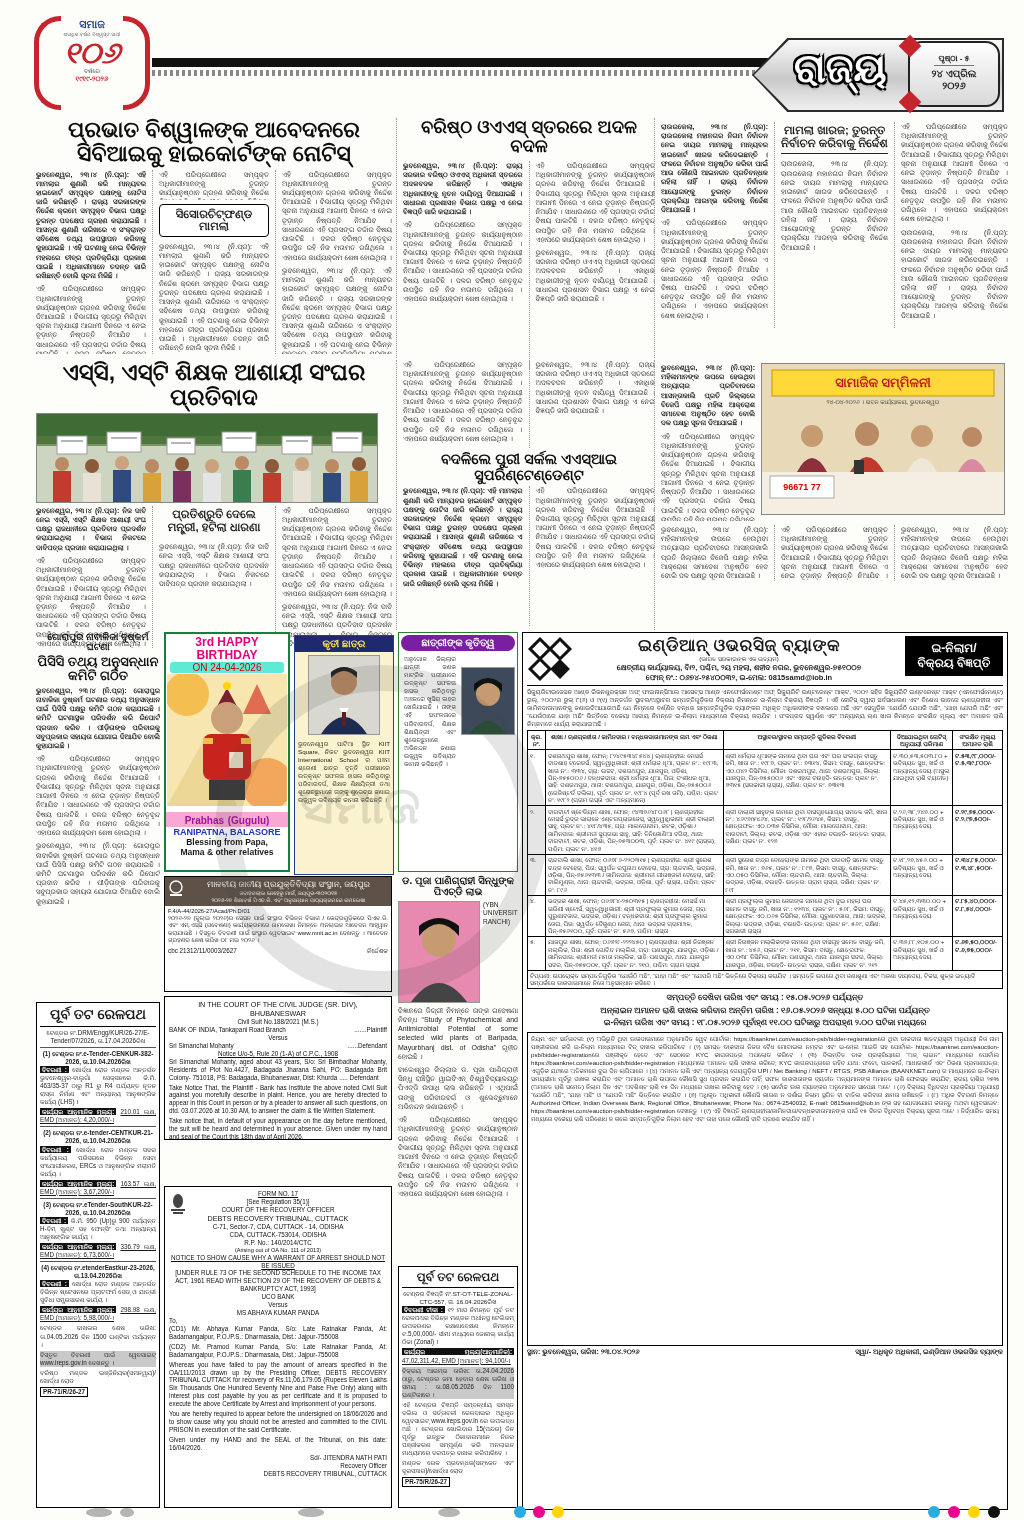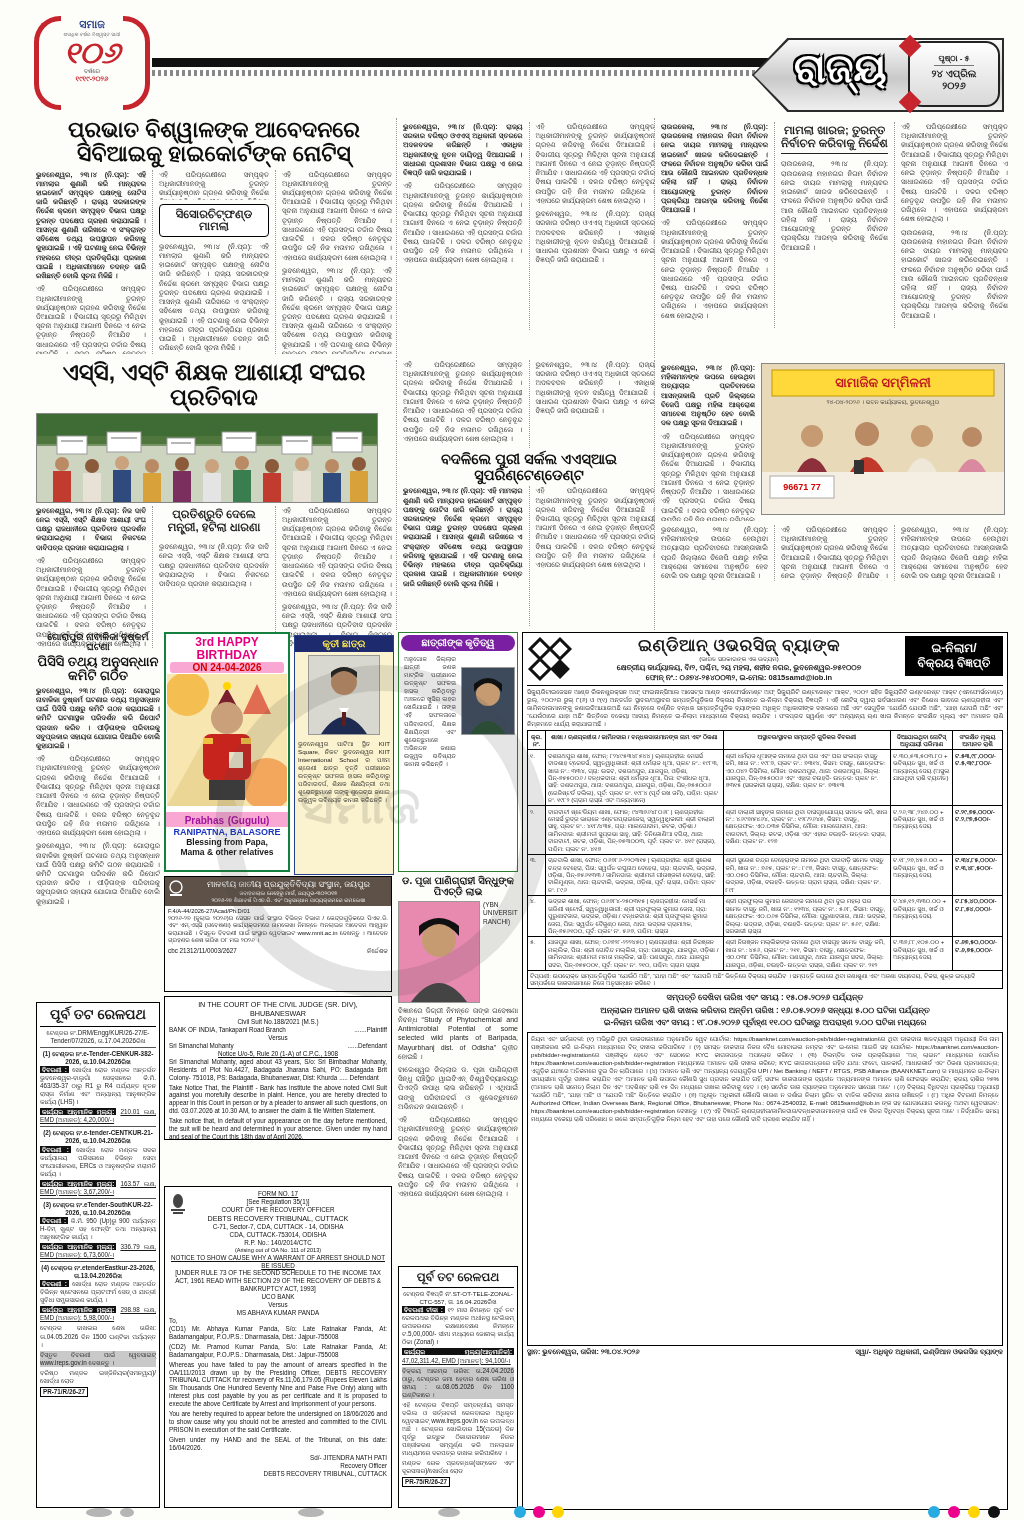--- a/index.html
+++ b/index.html
@@ -66,21 +66,21 @@
      overflow:hidden;box-sizing:border-box;}
   .tender-title{font-weight:bold;text-align:center;font-size:14px;padding:1px 0 2px;border-bottom:1.4px solid #000;margin-bottom:2px;}
   .t-no{font-weight:bold;text-align:center;border-top:1px solid #555;padding-top:2px;margin-top:2px;}
   .chip{background:#111;color:#fff;font-weight:bold;padding:0 2px;}
   .grey-hl{background:#c9c9c9;}
   .tender-box p{margin:0 0 2px;text-align:justify;}
 
   
   .ad-bday{border:2px solid #15803d;background:#fff;text-align:center;box-sizing:border-box;overflow:hidden;}
   .bd-l1{color:#e6007e;font-weight:bold;font-size:12px;line-height:1.05;padding-top:2px;}
-  .bd-l2{color:#d40000;font-weight:bold;font-size:10px;background:#f9a8d4;margin:1px 4px;border-radius:3px;}
+  .bd-l2{color:#d40000;font-weight:normal;font-size:10px;background:#5eead4;margin:1px 4px;border-radius:3px;}
   .bd-name{font-size:13px;font-weight:bold;color:#e02020;background:#f9a8d4;margin-top:2px;}
   .bd-name span{color:#a0159b;font-size:10px;}
   .bd-place{color:#1a35c0;font-weight:bold;font-size:9px;}
   .bd-bless{font-size:8.5px;font-weight:bold;line-height:1.15;padding:1px 2px 3px;}
   .ad-boy{border:1.4px solid #27408b;background:#fbf3cf;box-sizing:border-box;overflow:hidden;}
   .ad-boy-head{background:#1d2a6e;color:#ffe94d;font-weight:bold;text-align:center;font-size:10px;padding:2px 0;}
   .ad-girl{border:1.6px solid #2e7d32;background:#fff;box-sizing:border-box;overflow:hidden;}
   .ad-girl-head{background:#7b1fa2;color:#fff;font-weight:bold;text-align:center;font-size:10px;padding:2px 0;border-radius:8px;margin:2px;}
   .ad-small-txt{font-size:6.2px;line-height:1.3;text-align:justify;padding:2px 3px;}
 
@@ -156,20 +156,21 @@
           <p>ଭୁବନେଶ୍ୱର, ୨୩।୪ (ନି.ପ୍ର): ଏହି ମାମଲାର ଶୁଣାଣି କରି ମାନ୍ୟବର ହାଇକୋର୍ଟ ସମ୍ପୃକ୍ତ ପକ୍ଷଙ୍କୁ ନୋଟିସ ଜାରି କରିଛନ୍ତି । ରାଜ୍ୟ ସରକାରଙ୍କ ନିର୍ଦ୍ଦେଶ କ୍ରମେ ସମ୍ପୃକ୍ତ ବିଭାଗ ପକ୍ଷରୁ ତୁରନ୍ତ ପଦକ୍ଷେପ ଗ୍ରହଣ କରାଯାଇଛି । ଆସନ୍ତା ଶୁଣାଣି ତାରିଖରେ ଏ ସଂକ୍ରାନ୍ତ ସବିଶେଷ ତଥ୍ୟ ଉପସ୍ଥାପନ କରିବାକୁ କୁହାଯାଇଛି । ଏହି ଘଟଣାକୁ ନେଇ ବିଭିନ୍ନ ମହଲରେ ତୀବ୍ର ପ୍ରତିକ୍ରିୟା ପ୍ରକାଶ ପାଇଛି । ଅଧିକାରୀମାନେ ତଦନ୍ତ ଜାରି ରଖିଛନ୍ତି ବୋଲି ସୂଚନା ମିଳିଛି ।</p>
         </div>
         <div>
             <p>ଏହି ପରିପ୍ରେକ୍ଷୀରେ ସମ୍ପୃକ୍ତ ଅଧିକାରୀମାନଙ୍କୁ ତୁରନ୍ତ କାର୍ଯ୍ୟାନୁଷ୍ଠାନ ଗ୍ରହଣ କରିବାକୁ ନିର୍ଦ୍ଦେଶ ଦିଆଯାଇଛି । ବିଭାଗୀୟ ସୂତ୍ରରୁ ମିଳିଥିବା ସୂଚନା ଅନୁଯାୟୀ ଆଗାମୀ ଦିନରେ ଏ ନେଇ ଚୂଡ଼ାନ୍ତ ନିଷ୍ପତ୍ତି ନିଆଯିବ । ସାଧାରଣରେ ଏହି ପ୍ରସଙ୍ଗ ଚର୍ଚ୍ଚାର ବିଷୟ ପାଲଟିଛି । ଦଳର ବରିଷ୍ଠ ନେତୃବୃନ୍ଦ ଉପସ୍ଥିତ ରହି ନିଜ ମତାମତ ରଖିଥିଲେ । ଏହାପରେ କାର୍ଯ୍ୟକ୍ରମ ଶେଷ ହୋଇଥିଲା ।</p>
             <p>ଭୁବନେଶ୍ୱର, ୨୩।୪ (ନି.ପ୍ର): ଏହି ମାମଲାର ଶୁଣାଣି କରି ମାନ୍ୟବର ହାଇକୋର୍ଟ ସମ୍ପୃକ୍ତ ପକ୍ଷଙ୍କୁ ନୋଟିସ ଜାରି କରିଛନ୍ତି । ରାଜ୍ୟ ସରକାରଙ୍କ ନିର୍ଦ୍ଦେଶ କ୍ରମେ ସମ୍ପୃକ୍ତ ବିଭାଗ ପକ୍ଷରୁ ତୁରନ୍ତ ପଦକ୍ଷେପ ଗ୍ରହଣ କରାଯାଇଛି । ଆସନ୍ତା ଶୁଣାଣି ତାରିଖରେ ଏ ସଂକ୍ରାନ୍ତ ସବିଶେଷ ତଥ୍ୟ ଉପସ୍ଥାପନ କରିବାକୁ କୁହାଯାଇଛି । ଏହି ଘଟଣାକୁ ନେଇ ବିଭିନ୍ନ ମହଲରେ ତୀବ୍ର ପ୍ରତିକ୍ରିୟା ପ୍ରକାଶ ପାଇଛି । ଅଧିକାରୀମାନେ ତଦନ୍ତ ଜାରି ରଖିଛନ୍ତି ବୋଲି ସୂଚନା ମିଳିଛି ।</p>
           </div>
       </div>
     </div>
 
     <div class="abs vsep" style="left:360px;top:0;width:252px;height:240px;padding-left:6px;">
+      <div class="hl" style="font-size:18px;">ବରିଷ୍ଠ ଓଏଏସ୍ ସ୍ତରରେ ଅଦଳ ବଦଳ</div>
       <div class="cols body-txt" style="height:208px;margin-top:4px;">
         <div>
             <p class="dateline">ଭୁବନେଶ୍ୱର, ୨୩।୪ (ନି.ପ୍ର): ରାଜ୍ୟ ସରକାର ବରିଷ୍ଠ ଓଏଏସ୍ ଅଧିକାରୀ ସ୍ତରରେ ଅଦଳବଦଳ କରିଛନ୍ତି । ଏକାଧିକ ଅଧିକାରୀଙ୍କୁ ନୂତନ ଦାୟିତ୍ୱ ଦିଆଯାଇଛି । ସାଧାରଣ ପ୍ରଶାସନ ବିଭାଗ ପକ୍ଷରୁ ଏ ନେଇ ବିଜ୍ଞପ୍ତି ଜାରି କରାଯାଇଛି ।</p>
             <p>ଏହି ପରିପ୍ରେକ୍ଷୀରେ ସମ୍ପୃକ୍ତ ଅଧିକାରୀମାନଙ୍କୁ ତୁରନ୍ତ କାର୍ଯ୍ୟାନୁଷ୍ଠାନ ଗ୍ରହଣ କରିବାକୁ ନିର୍ଦ୍ଦେଶ ଦିଆଯାଇଛି । ବିଭାଗୀୟ ସୂତ୍ରରୁ ମିଳିଥିବା ସୂଚନା ଅନୁଯାୟୀ ଆଗାମୀ ଦିନରେ ଏ ନେଇ ଚୂଡ଼ାନ୍ତ ନିଷ୍ପତ୍ତି ନିଆଯିବ । ସାଧାରଣରେ ଏହି ପ୍ରସଙ୍ଗ ଚର୍ଚ୍ଚାର ବିଷୟ ପାଲଟିଛି । ଦଳର ବରିଷ୍ଠ ନେତୃବୃନ୍ଦ ଉପସ୍ଥିତ ରହି ନିଜ ମତାମତ ରଖିଥିଲେ । ଏହାପରେ କାର୍ଯ୍ୟକ୍ରମ ଶେଷ ହୋଇଥିଲା ।</p>
           </div>
         <div>
             <p>ଏହି ପରିପ୍ରେକ୍ଷୀରେ ସମ୍ପୃକ୍ତ ଅଧିକାରୀମାନଙ୍କୁ ତୁରନ୍ତ କାର୍ଯ୍ୟାନୁଷ୍ଠାନ ଗ୍ରହଣ କରିବାକୁ ନିର୍ଦ୍ଦେଶ ଦିଆଯାଇଛି । ବିଭାଗୀୟ ସୂତ୍ରରୁ ମିଳିଥିବା ସୂଚନା ଅନୁଯାୟୀ ଆଗାମୀ ଦିନରେ ଏ ନେଇ ଚୂଡ଼ାନ୍ତ ନିଷ୍ପତ୍ତି ନିଆଯିବ । ସାଧାରଣରେ ଏହି ପ୍ରସଙ୍ଗ ଚର୍ଚ୍ଚାର ବିଷୟ ପାଲଟିଛି । ଦଳର ବରିଷ୍ଠ ନେତୃବୃନ୍ଦ ଉପସ୍ଥିତ ରହି ନିଜ ମତାମତ ରଖିଥିଲେ । ଏହାପରେ କାର୍ଯ୍ୟକ୍ରମ ଶେଷ ହୋଇଥିଲା ।</p>
             <p>ଭୁବନେଶ୍ୱର, ୨୩।୪ (ନି.ପ୍ର): ରାଜ୍ୟ ସରକାର ବରିଷ୍ଠ ଓଏଏସ୍ ଅଧିକାରୀ ସ୍ତରରେ ଅଦଳବଦଳ କରିଛନ୍ତି । ଏକାଧିକ ଅଧିକାରୀଙ୍କୁ ନୂତନ ଦାୟିତ୍ୱ ଦିଆଯାଇଛି । ସାଧାରଣ ପ୍ରଶାସନ ବିଭାଗ ପକ୍ଷରୁ ଏ ନେଇ ବିଜ୍ଞପ୍ତି ଜାରି କରାଯାଇଛି ।</p>
           </div>
       </div>

